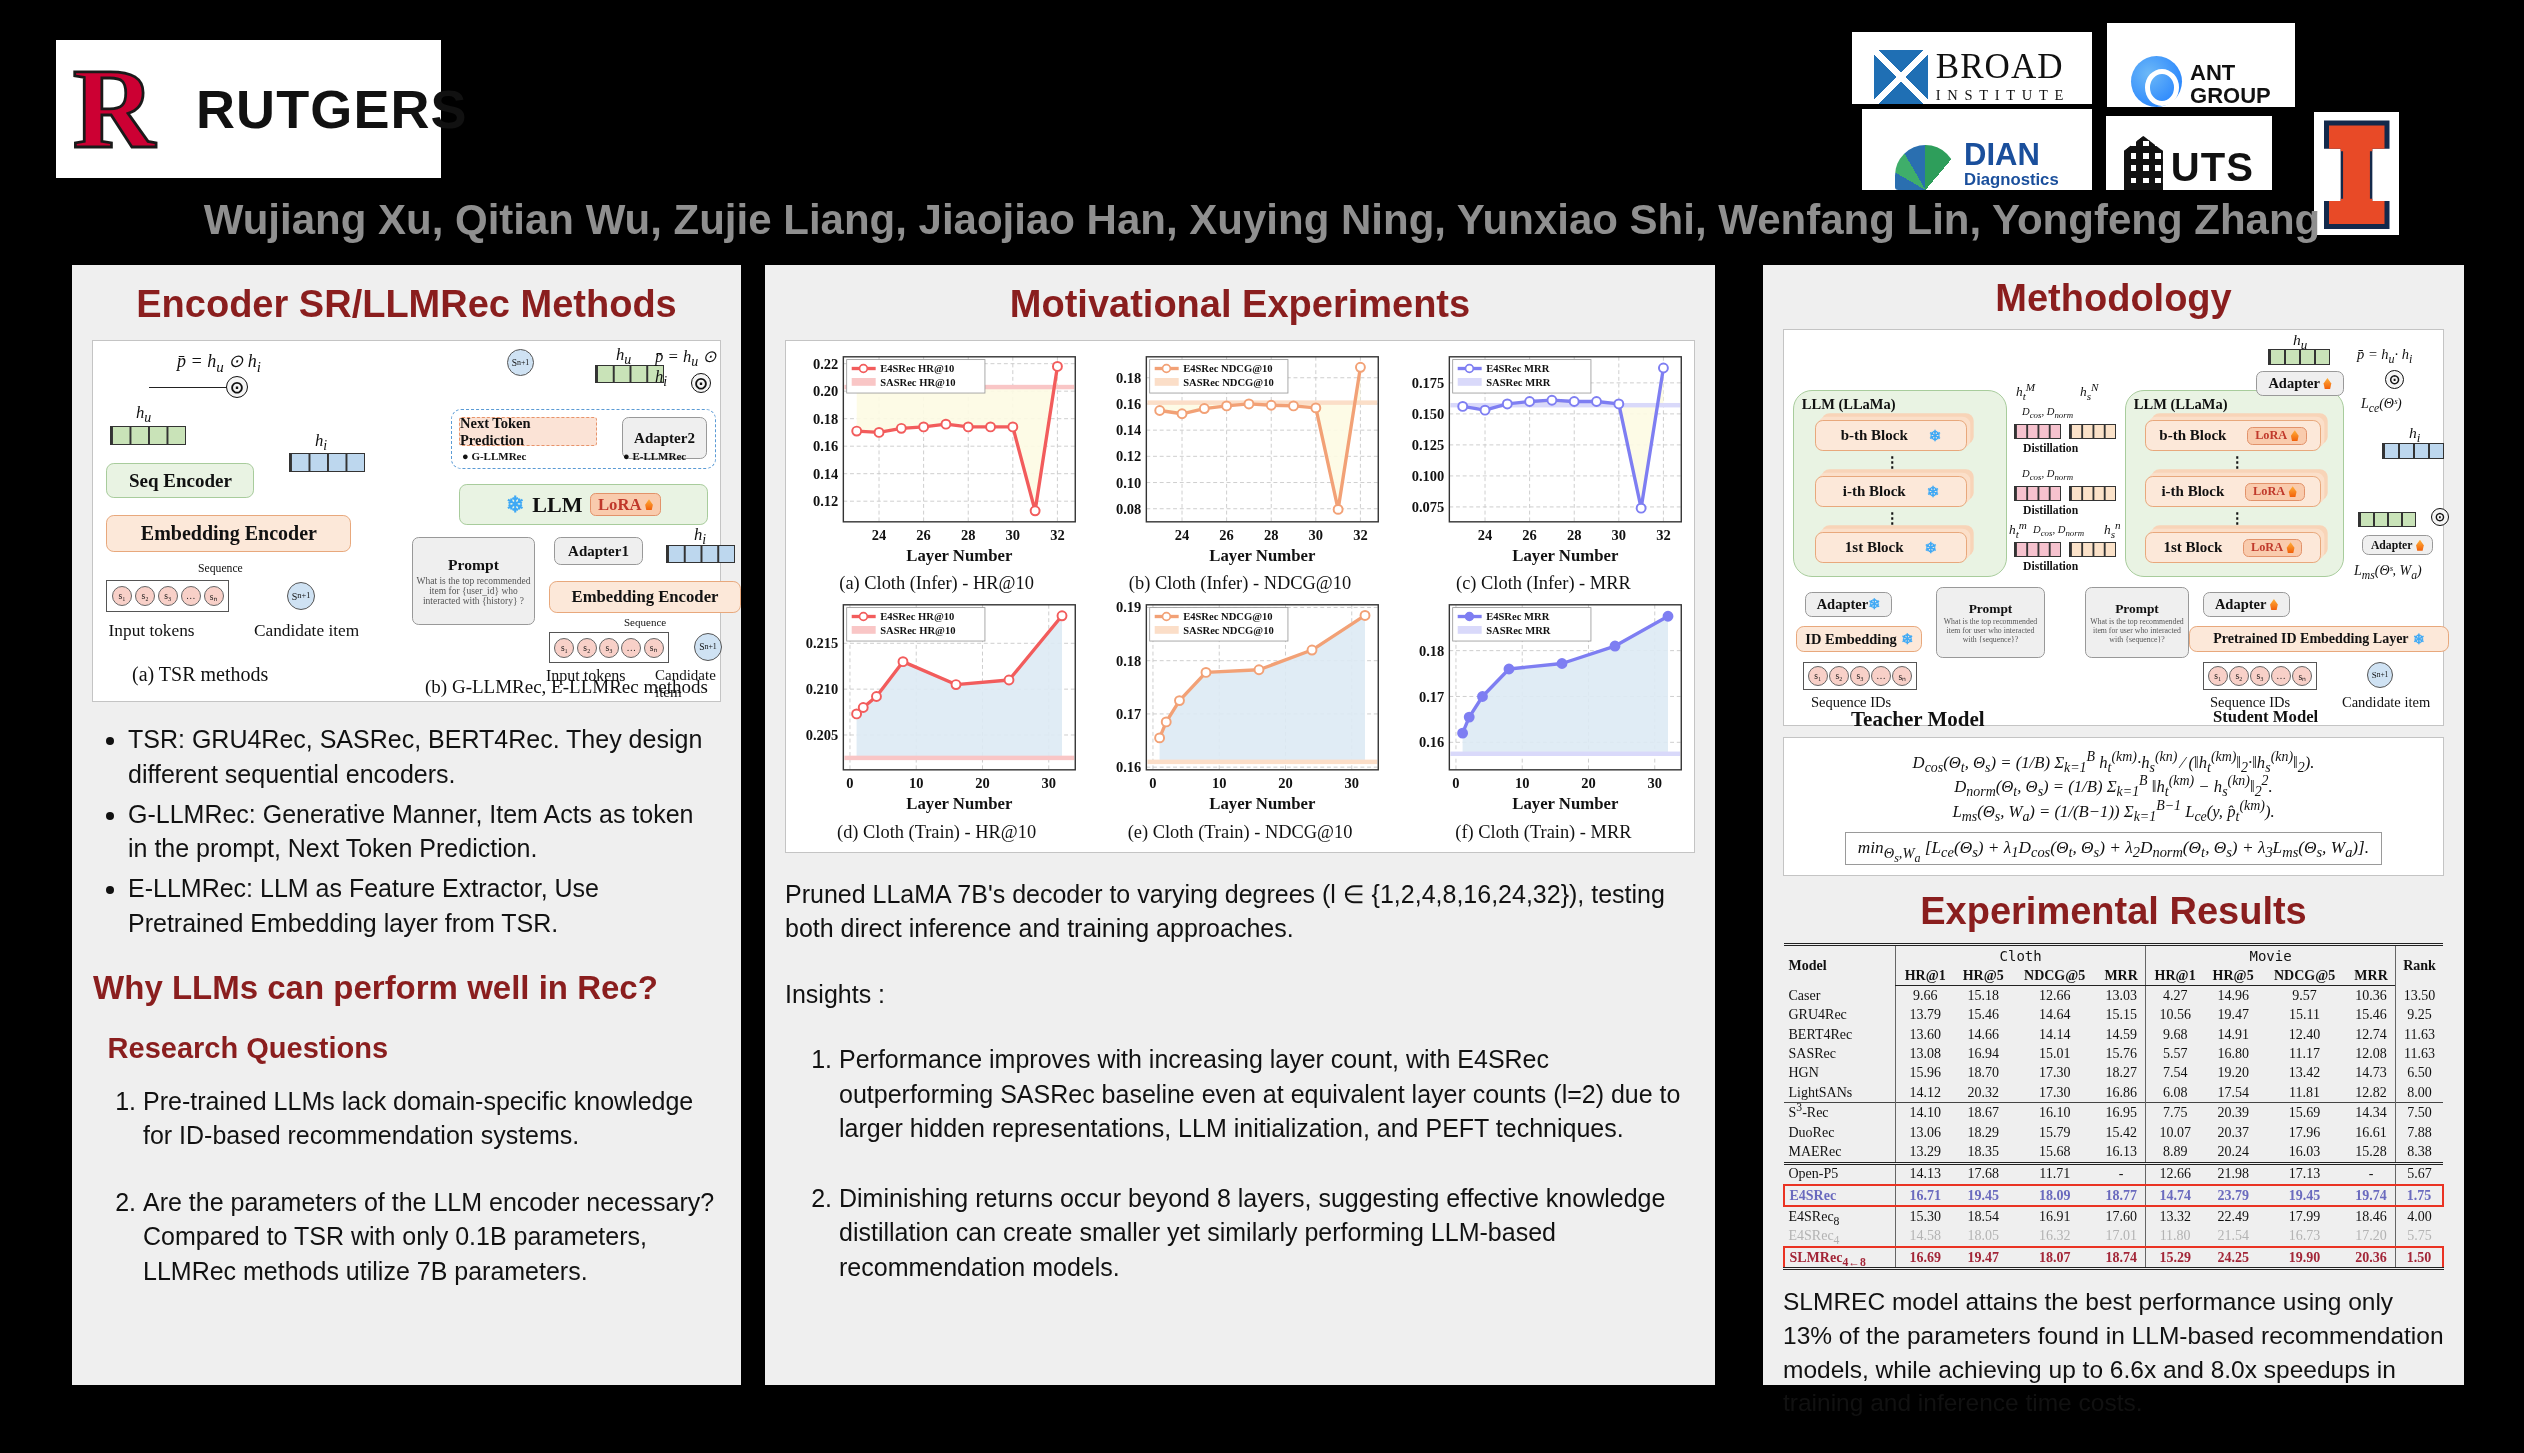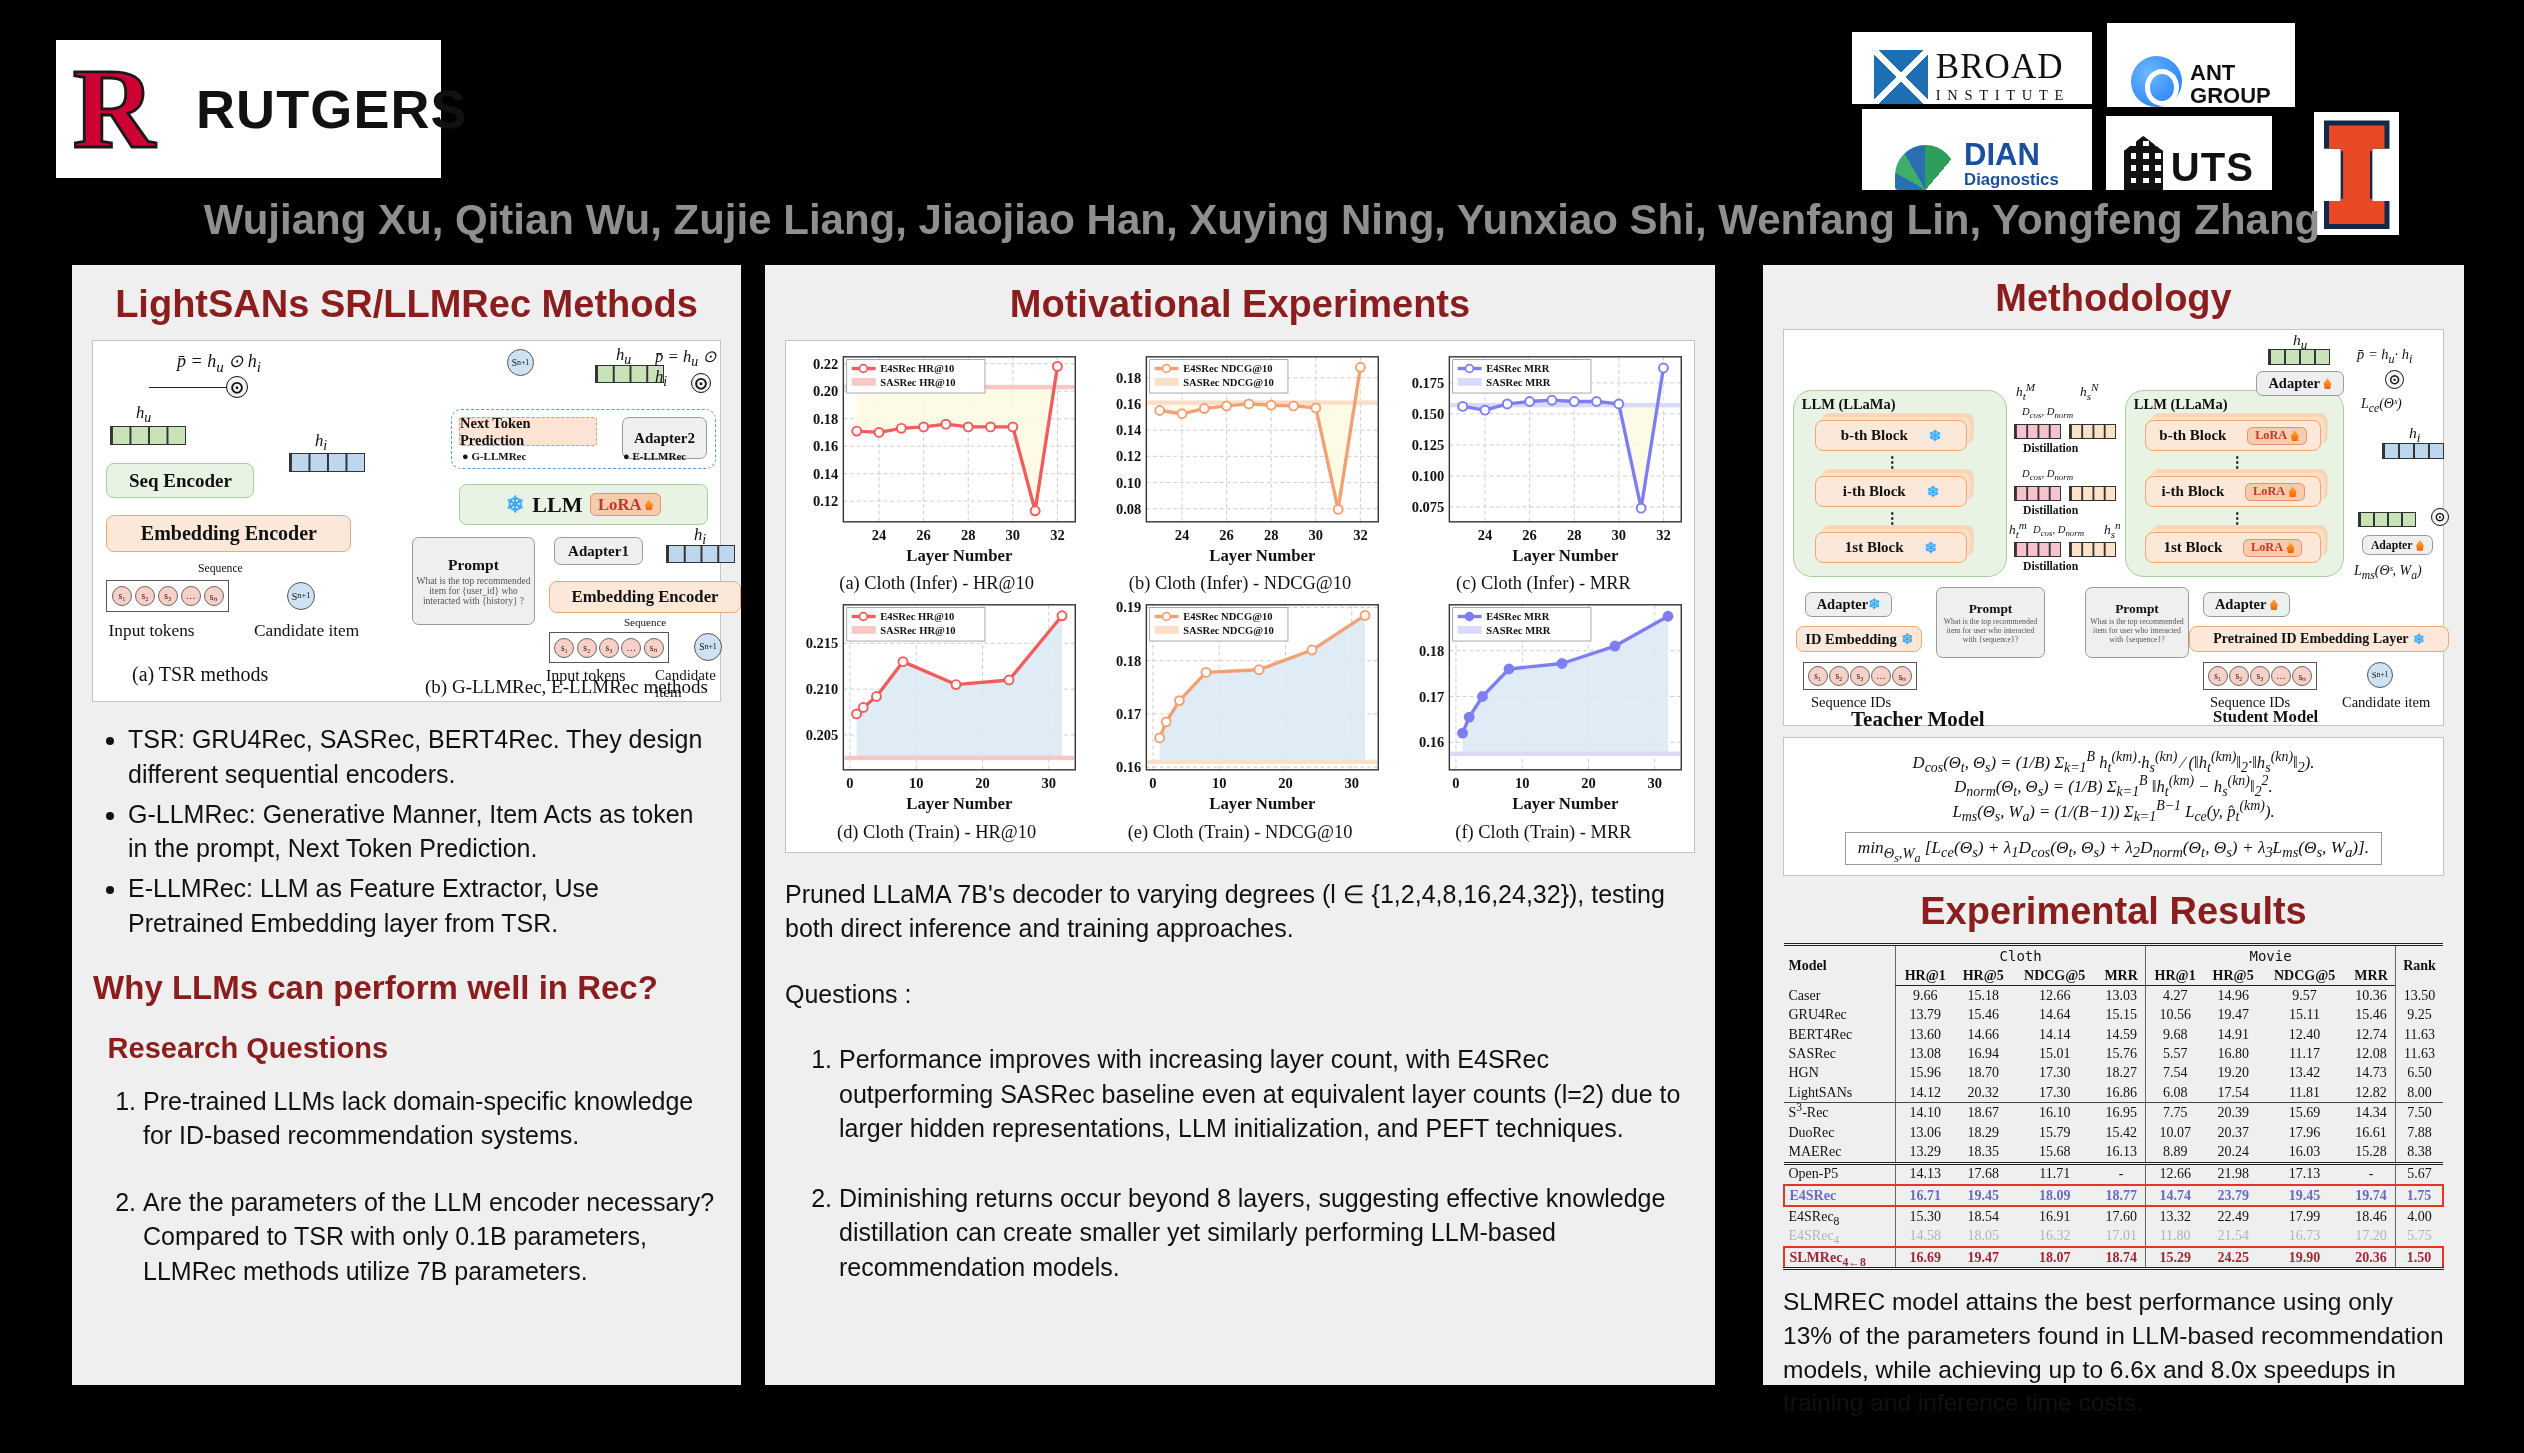--- a/index.html
+++ b/index.html
@@ -165,21 +165,21 @@
 
   <div class="logo logo-illinois">
     <span class="ill-outer">
         <span class="ill-inner"></span>
       </span>
   </div>
 
   <div class="authors">Wujiang Xu, Qitian Wu, Zujie Liang, Jiaojiao Han, Xuying Ning, Yunxiao Shi, Wenfang Lin, Yongfeng Zhang</div>
 
   <div id="col1" class="panel">
-    <div class="panel-title">LightSANs SR/LLMRec Methods</div>
+    <div class="panel-title">Encoder SR/LLMRec Methods</div>
 
     <div id="diagram1" class="card">
 
       <span class="abs math dlabel" style="left:84px; top:9px; font-size:18px;">p̄ = h<sub>u</sub> ⊙ h<sub>i</sub></span>
       <span class="abs odot" style="left:133px; top:35px;">⊙</span>
       <span class="abs vline" style="left:56px; top:46px; height:43px; width:0; border-left:1.7px solid #222; border-top:1.7px solid #222; width:78px; height:0;"></span>
       <span class="abs math dlabel" style="left:43px; top:62px; font-size:16.7px;">h<sub>u</sub></span>
       <div class="abs tok tok-green" style="left:16.7px; top:85px; width:76px; height:19px;"></div>
       <div class="abs gbox2" style="left:13.4px; top:122px; width:148px; height:35px; font-size:19px;">Seq  Encoder</div>
       <span class="abs math dlabel" style="left:222px; top:90px; font-size:16.7px;">h<sub>i</sub></span>
@@ -522,21 +522,21 @@
                 <rect x="107" y="52" width="43" height="14" fill="#d9d9fa"></rect>
                 <text x="158" y="66" class="legend-text">SASRec MRR</text>
               </g>
             </svg>
             <div class="chart-caption">(f)  Cloth (Train) - MRR</div>
           </div>
         </div>
     </div>
 
     <div class="body-text col2-para">Pruned LLaMA 7B's decoder to varying degrees (l ∈ {1,2,4,8,16,24,32}), testing both direct inference and training approaches.</div>
-    <div class="body-text insights-label">Questions :</div>
+    <div class="body-text insights-label">Insights :</div>
     <ol class="insights body-text">
       <li>Performance improves with increasing layer count, with E4SRec outperforming SASRec baseline even at equivalent layer counts (l=2) due to larger hidden representations, LLM initialization, and PEFT techniques.</li>
       <li>Diminishing returns occur beyond 8 layers, suggesting effective knowledge distillation can create smaller yet similarly performing LLM-based recommendation models.</li>
     </ol>
   </div>
 
   <div id="col3" class="panel">
     <div class="panel-title" style="margin:2.2px 0 9px;">Methodology</div>
 
     <div id="diagram3" class="card">

